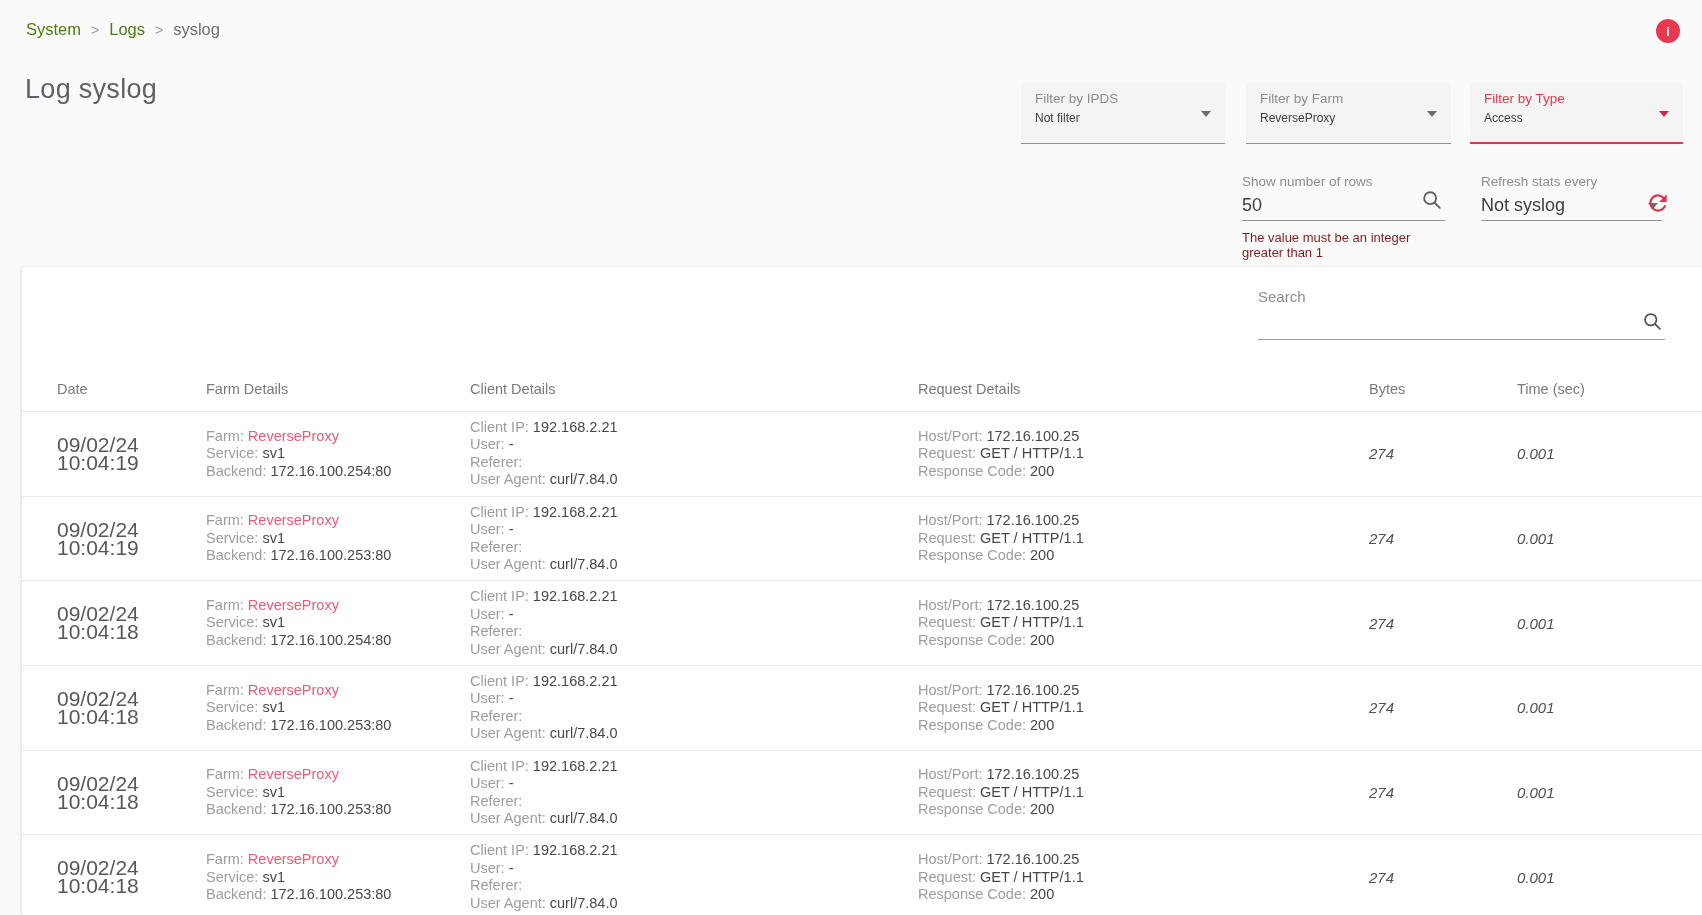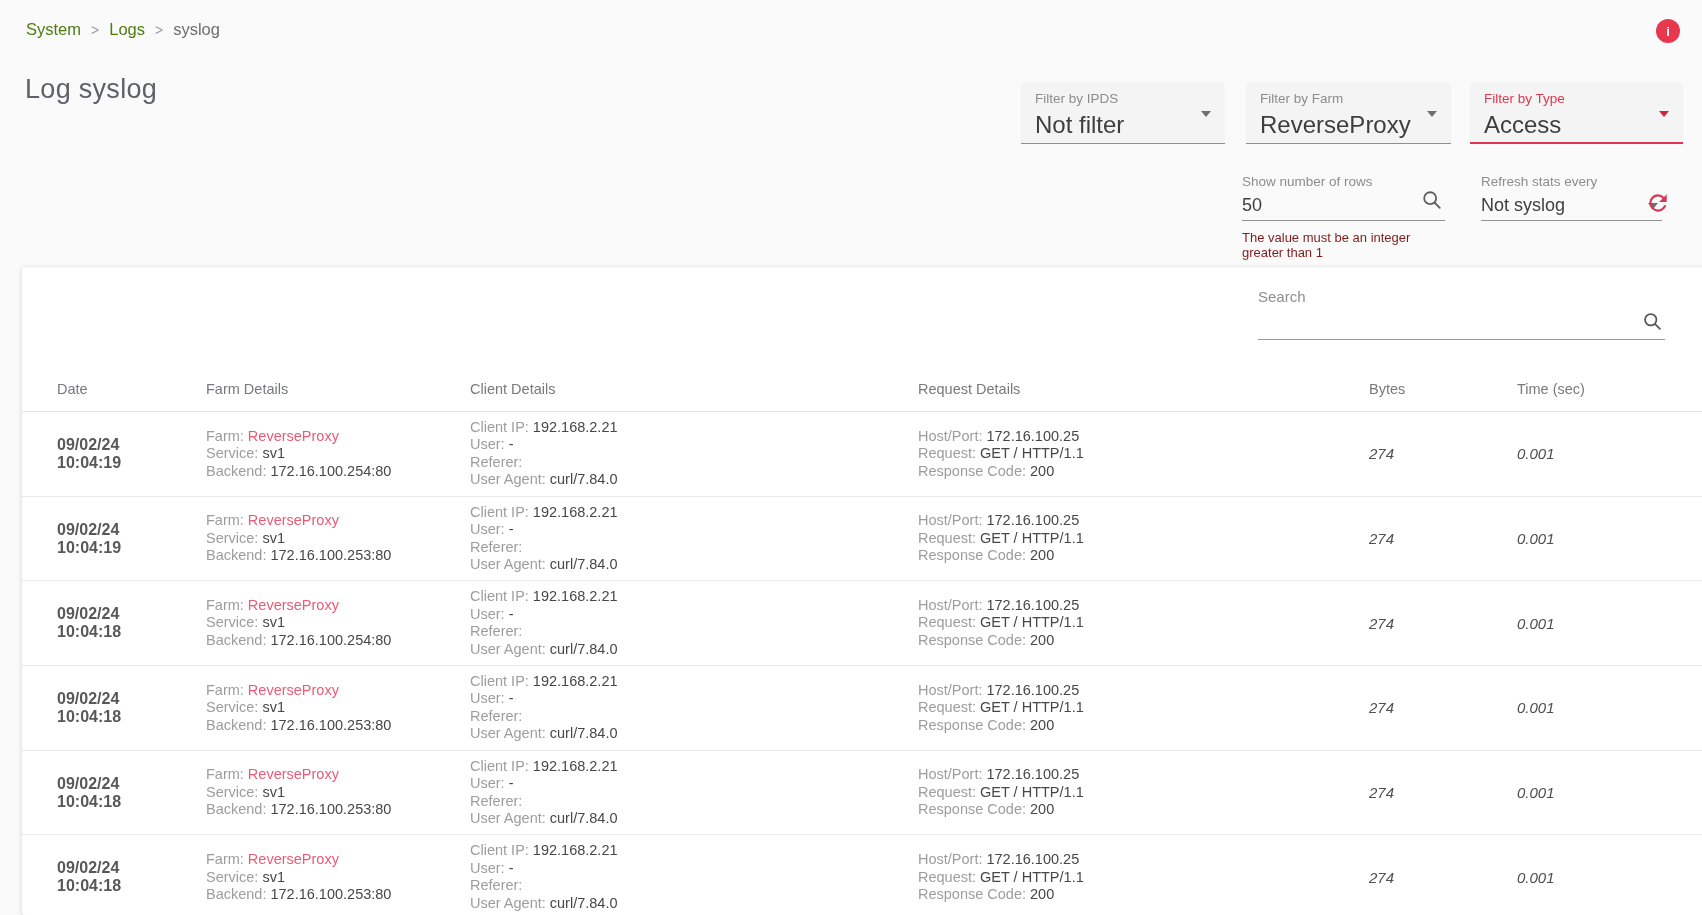--- a/index.html
+++ b/index.html
@@ -17,21 +17,21 @@
   
   .info-btn{position:absolute;left:1656px;top:19px;width:24px;height:24px;border-radius:50%;
     background:#e73850;color:#fff;display:flex;align-items:center;justify-content:center;
     font-size:13px;font-weight:700;cursor:pointer;}
   
   .page-title{position:absolute;left:25px;top:74px;font-size:27px;color:#5e6268;font-weight:500;letter-spacing:.3px;}
   
   .filter{position:absolute;top:82px;height:62px;background:#f4f4f4;border-radius:4px 4px 0 0;
     border-bottom:1px solid #8f8f8f;box-sizing:border-box;padding:9px 14px 0;cursor:pointer;}
   .filter .flabel{font-size:13.5px;color:#8d8d8d;}
-  .filter .fvalue{font-size:24px;color:#3e3e3e;margin-top:5px;}
+  .filter .fvalue{font-size:12px;color:#3e3e3e;margin-top:5px;}
   .arrow{width:0;height:0;border-left:5.5px solid transparent;border-right:5.5px solid transparent;border-top:6px solid #6e6e6e;}
   .filter .arrow{position:absolute;right:14px;top:29px;}
   .filter.active{border-bottom:2px solid #e0374f;}
   .filter.active .flabel{color:#e0374f;}
   .filter.active .arrow{border-top-color:#cf2743;}
   #filter-ipds{left:1021px;width:204px;}
   #filter-farm{left:1246px;width:205px;}
   #filter-type{left:1470px;width:213px;}
   
   .ctl{position:absolute;box-sizing:border-box;border-bottom:1px solid #919191;}
@@ -54,21 +54,21 @@
   .search-box input{position:absolute;left:0;top:30px;width:370px;border:none;outline:none;
     background:transparent;font-size:16px;color:#3e3e3e;font-family:"Liberation Sans", sans-serif;}
   .search-box .search-icon{position:absolute;right:2px;top:32px;}
   
   .grid{display:grid;grid-template-columns:149px 264px 448px 451px 148px 1fr;
     padding:0 20px 0 35px;align-items:center;box-sizing:border-box;}
   .thead{position:absolute;left:0;top:99px;width:100%;height:46px;border-bottom:1px solid #e2e2e2;
     color:#77797c;font-size:14.5px;}
   .rows{position:absolute;left:0;top:145px;right:0;bottom:0;overflow:hidden;}
   .row{height:84.7px;border-bottom:1px solid #e9e9e9;}
-  .cell-date{font-size:16px;color:#58585a;line-height:18px;font-weight:bold;}
+  .cell-date{font-size:21px;color:#58585a;line-height:18px;}
   .details{font-size:14.5px;line-height:17.5px;}
   .lbl{color:#9d9d9d;padding-right:4px;}
   .val{color:#474747;}
   .flink{color:#ea5b76;cursor:pointer;}
   .cell-num{font-size:15px;color:#4f4f4f;font-style:italic;}
   svg{display:block;}
 </style>
 </head>
 <body>
 

